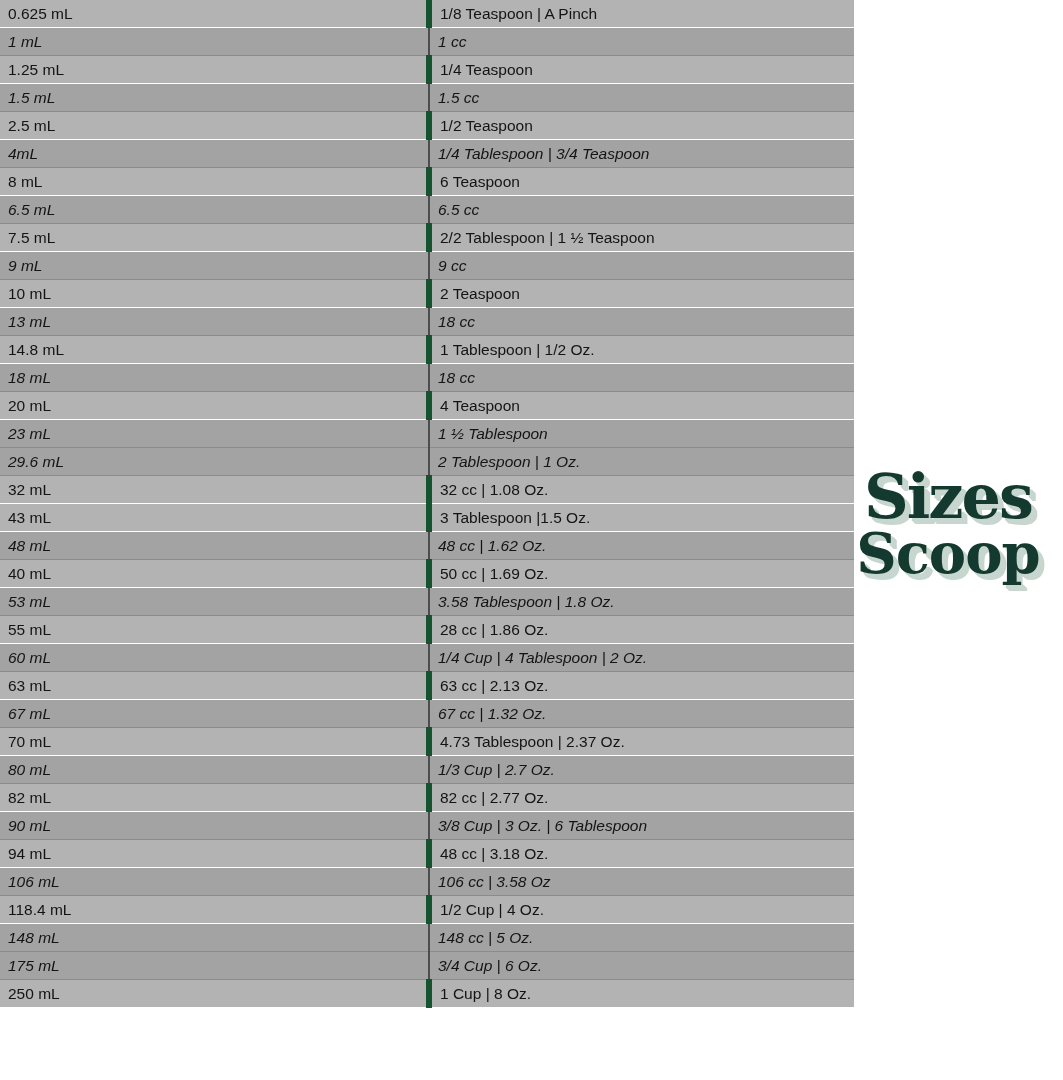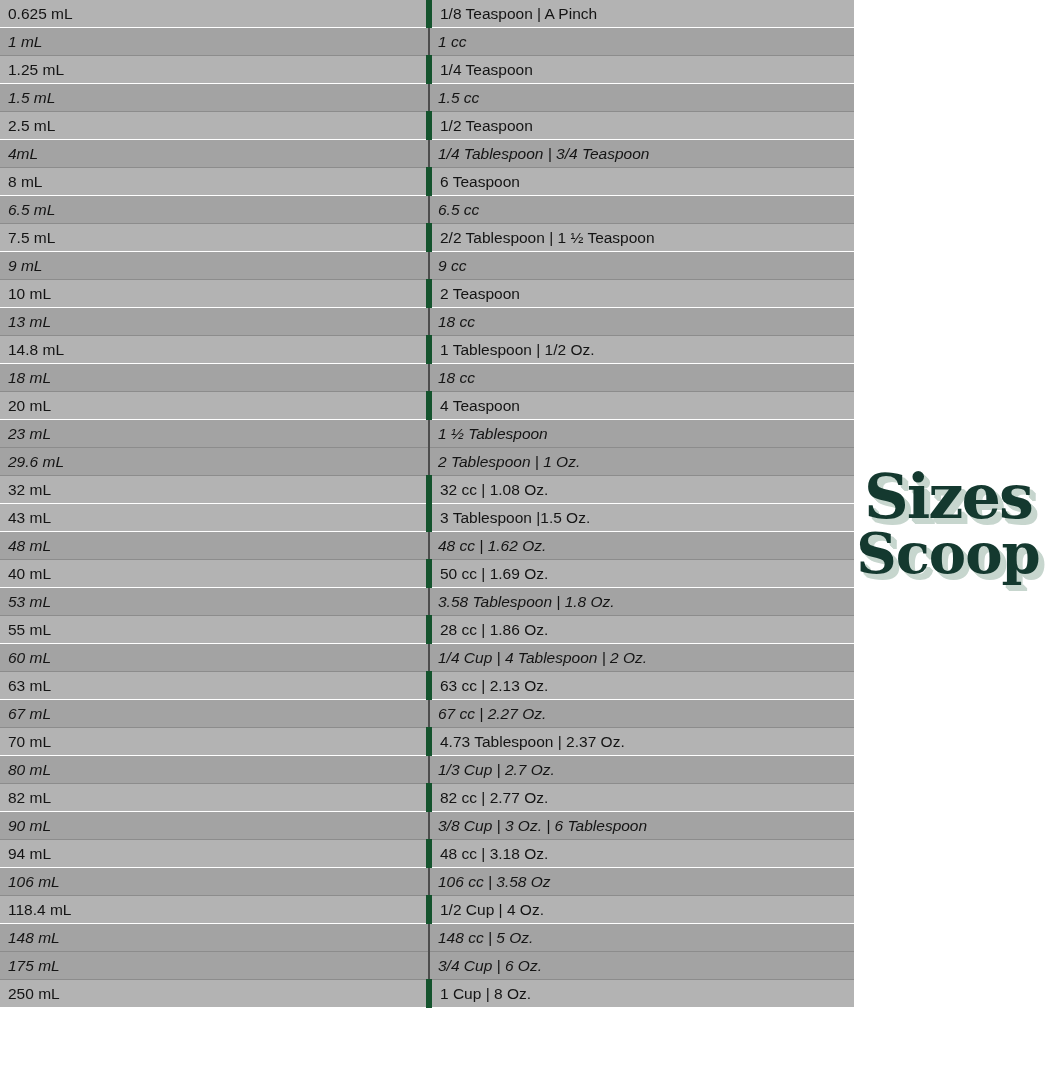--- a/index.html
+++ b/index.html
@@ -185,21 +185,21 @@
       <tr class="plain">
         <td class="col-ml">60 mL</td>
         <td class="col-eq">1/4 Cup | 4 Tablespoon | 2 Oz.</td>
       </tr>
       <tr class="shade">
         <td class="col-ml">63 mL</td>
         <td class="col-eq">63 cc | 2.13 Oz.</td>
       </tr>
       <tr class="plain">
         <td class="col-ml">67 mL</td>
-        <td class="col-eq">67 cc | 2.27 Oz.</td>
+        <td class="col-eq">67 cc | 1.32 Oz.</td>
       </tr>
       <tr class="shade">
         <td class="col-ml">70 mL</td>
         <td class="col-eq">4.73 Tablespoon | 2.37 Oz.</td>
       </tr>
       <tr class="plain">
         <td class="col-ml">80 mL</td>
         <td class="col-eq">1/3 Cup | 2.7 Oz.</td>
       </tr>
       <tr class="shade">

